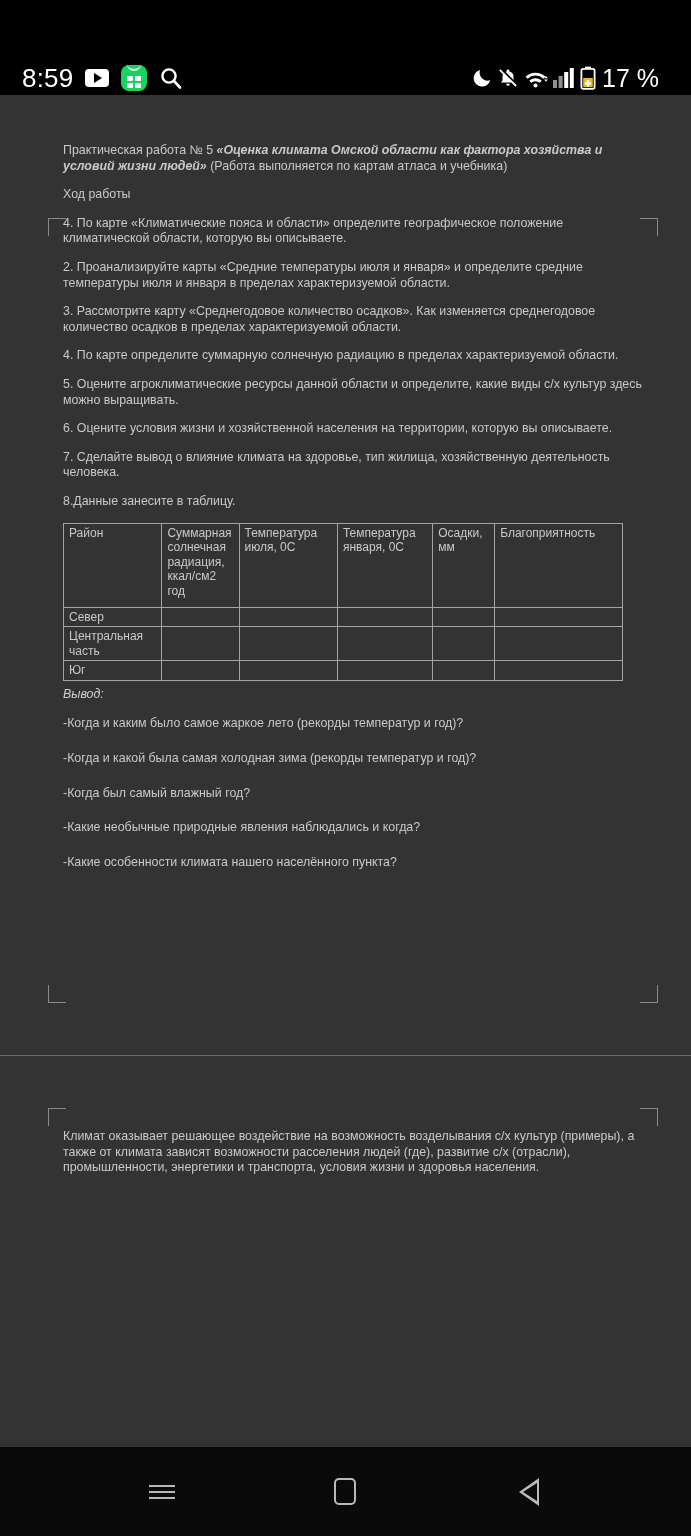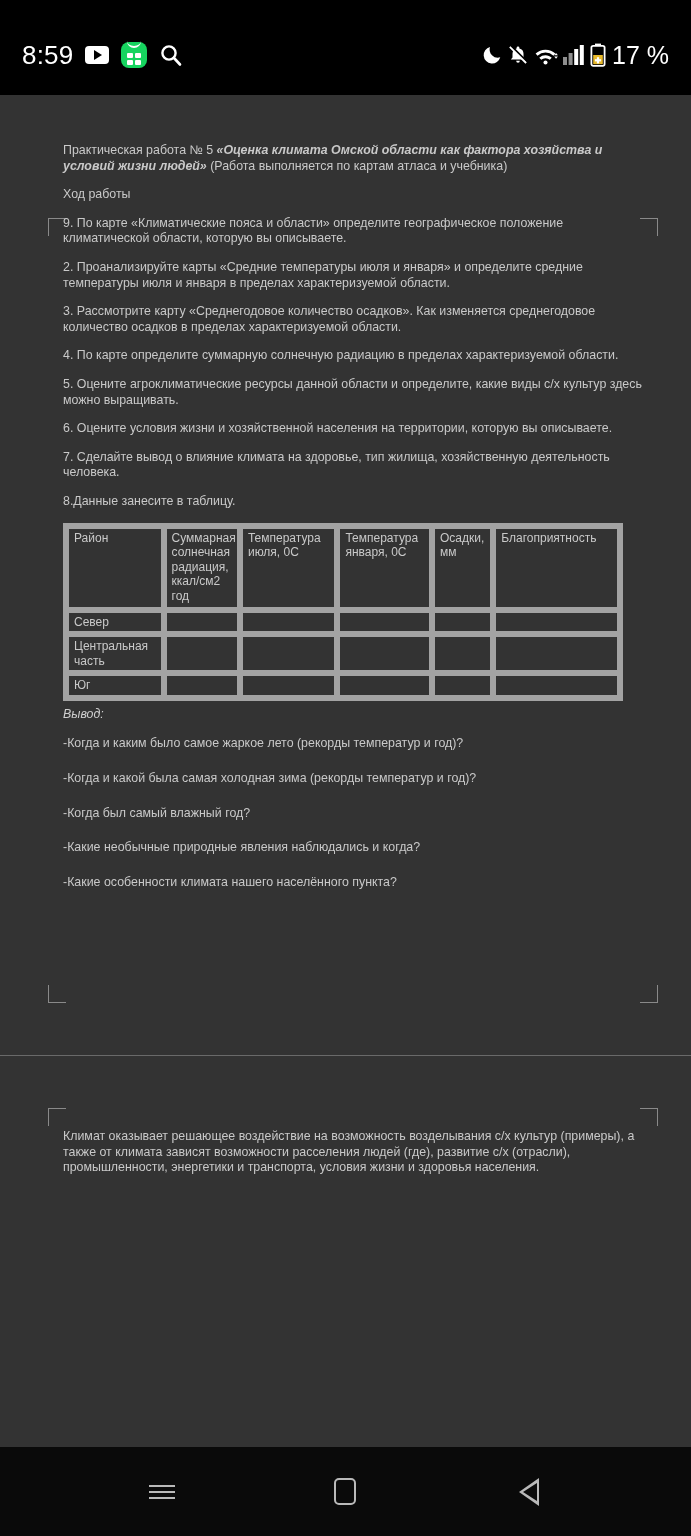--- a/index.html
+++ b/index.html
@@ -20,22 +20,22 @@
   }
 
   
   .status-bar {
     position: absolute;
     top: 0; left: 0;
     width: 691px;
     height: 95px;
     background: #000000;
     display: flex;
-    align-items: center;
-    padding: 14px 22px 0 22px;
+    align-items: flex-end;
+    padding: 14px 32px 0 22px;
   }
   .status-left {
     display: flex;
     align-items: center;
     gap: 12px;
     height: 34px;
   }
   .status-right {
     display: flex;
     align-items: center;
@@ -166,21 +166,21 @@
   .vyvod { font-style: italic; color: #cfcfcf; margin: 6px 0 14px 0; font-size: 12.4px; }
 
   
   table.data-table {
     border-collapse: collapse;
     width: 560px;
     margin: 6px 0 4px 0;
     table-layout: fixed;
   }
   table.data-table td, table.data-table th {
-    border: 6px solid #a3a3a3;
+    border: 1px solid #a3a3a3;
     color: #c9c9c9;
     font-size: 12px;
     line-height: 14.6px;
     font-weight: normal;
     text-align: left;
     vertical-align: top;
     padding: 2px 4px 2px 5px;
     background: #333333;
   }
   table.data-table th { height: 84px; }
@@ -323,21 +323,21 @@
       <div class="mark bl" style="left:48px; top:890px;"></div>
       <div class="mark br" style="left:640px; top:890px;"></div>
 
       <div class="doc-body" style="top:0; padding-top:48px;">
         <p class="para">
           <span>Практическая работа № 5 </span><span class="ital">«Оценка климата Омской области как фактора хозяйства и условий жизни людей»</span><span> (Работа выполняется по картам атласа и учебника)</span>
         </p>
 
         <p class="para">Ход работы</p>
 
-        <p class="para">9. По карте «Климатические пояса и области» определите географическое положение климатической области, которую вы описываете.</p>
+        <p class="para">4. По карте «Климатические пояса и области» определите географическое положение климатической области, которую вы описываете.</p>
         <p class="para">2. Проанализируйте карты «Средние температуры июля и января» и определите средние температуры июля и января в пределах характеризуемой области.</p>
         <p class="para">3. Рассмотрите карту «Среднегодовое количество осадков». Как изменяется среднегодовое количество осадков в пределах характеризуемой области.</p>
         <p class="para">4. По карте определите суммарную солнечную радиацию в пределах характеризуемой области.</p>
         <p class="para">5. Оцените агроклиматические ресурсы данной области и определите, какие виды с/х культур здесь можно выращивать.</p>
         <p class="para">6. Оцените условия жизни и хозяйственной населения на территории, которую вы описываете.</p>
         <p class="para">7. Сделайте вывод о влияние климата на здоровье, тип жилища, хозяйственную деятельность человека.</p>
         <p class="para">8.Данные занесите в таблицу.</p>
 
         <table class="data-table">
           <thead>

